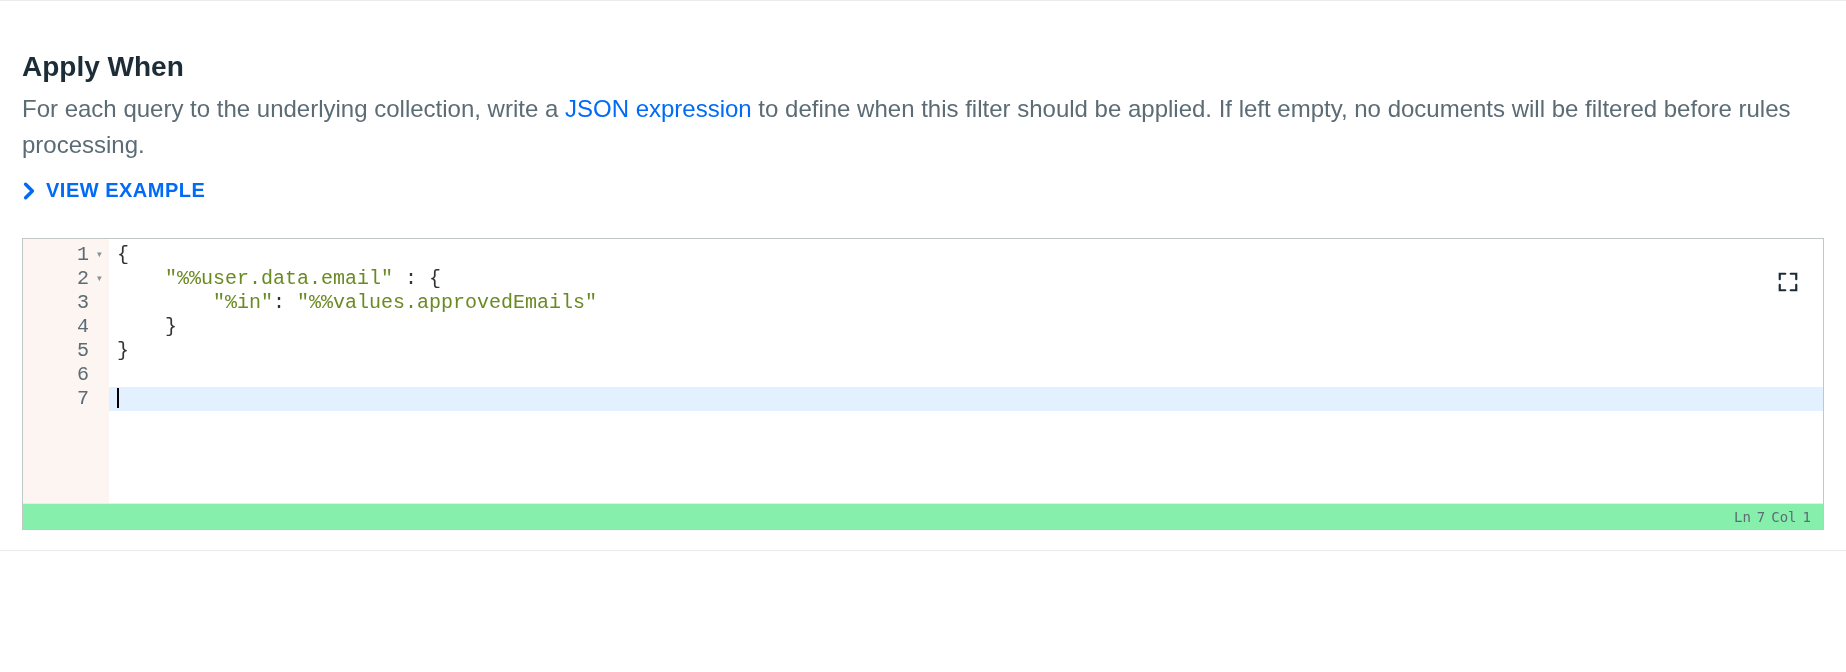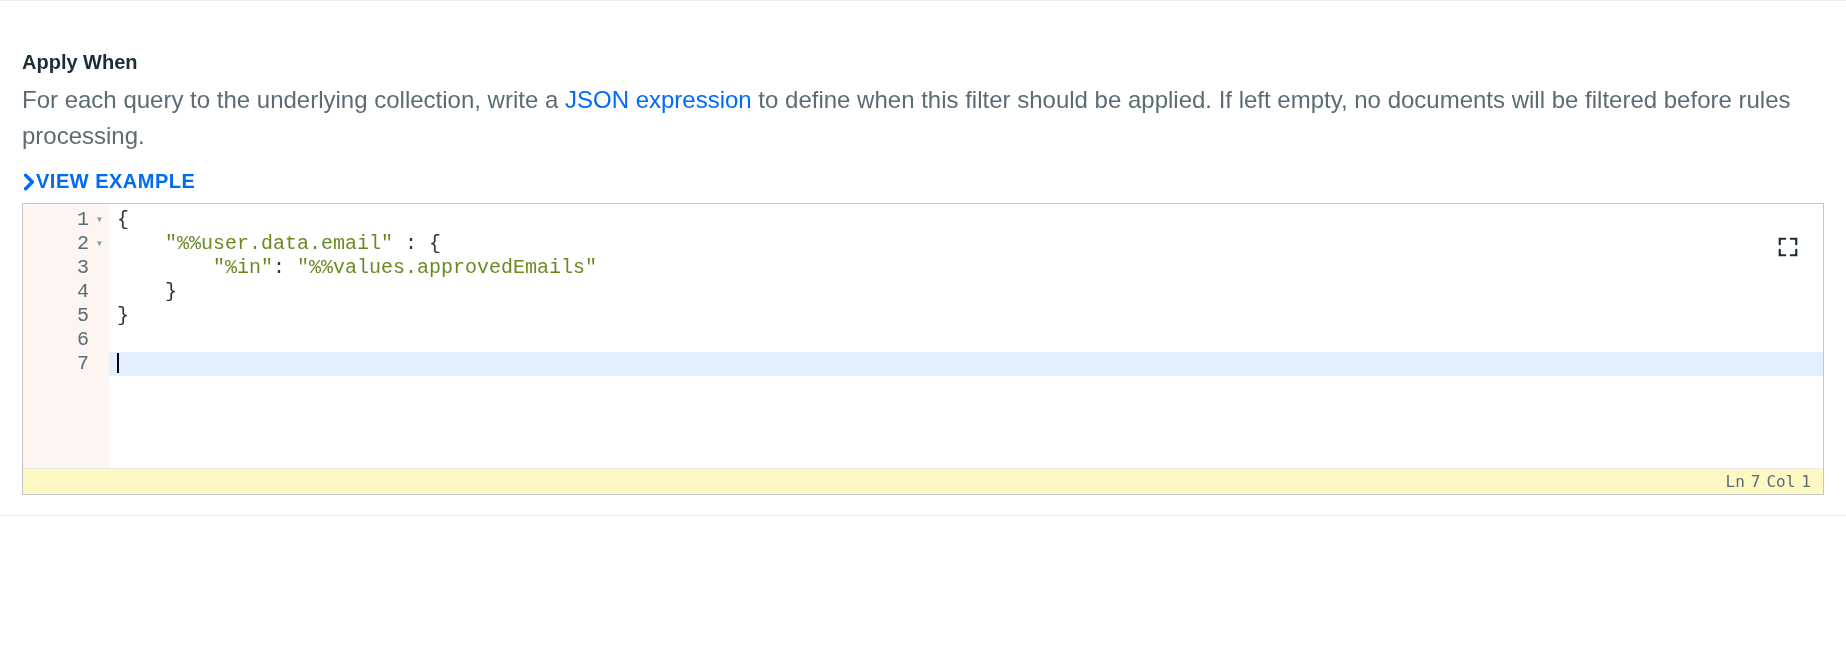--- a/index.html
+++ b/index.html
@@ -9,45 +9,46 @@
     color: #1c2d38;
     padding: 0;
   }
   .container {
     width: 1846px;
     padding: 50px 22px 20px 22px;
     border-top: 1px solid #e8edeb;
     border-bottom: 1px solid #e8edeb;
   }
   .section-title {
-    font-size: 20px;
+    font-size: 28px;
     font-weight: 700;
     color: #1c2d38;
     margin-bottom: 8px;
   }
   .section-desc {
     font-size: 24px;
     font-weight: 400;
     color: #5c6c75;
     line-height: 1.5;
     margin-bottom: 16px;
   }
   .section-desc a {
     color: #016bf8;
     text-decoration: none;
   }
   .view-example {
     display: inline-flex;
     align-items: center;
+    gap: 10px;
     color: #016bf8;
     font-size: 20px;
     font-weight: 700;
     letter-spacing: 0.5px;
     cursor: pointer;
-    margin-bottom: 10px;
+    margin-bottom: 36px;
     user-select: none;
   }
   .view-example .chev {
     display: inline-flex;
   }
   .editor-wrap {
     border: 1px solid #c1c7c6;
     background: #ffffff;
     position: relative;
   }
@@ -120,28 +121,28 @@
     top: 32px;
     right: 22px;
     width: 24px;
     height: 24px;
     cursor: pointer;
     color: #1c2d38;
     z-index: 3;
   }
   .status-bar {
     height: 26px;
-    background: #fef9c3;
+    background: #86efac;
     border-top: 1px solid #e8edeb;
     display: flex;
     justify-content: flex-end;
     align-items: center;
     padding: 0 12px;
     font-family: "Menlo", "Consolas", monospace;
-    font-size: 16px;
+    font-size: 14px;
     color: #5c6c75;
   }
   .status-bar span + span { margin-left: 6px; }
 </style>
 </head>
 <body>
 
 <div class="container">
 
   <h2 class="section-title">Apply When</h2>

